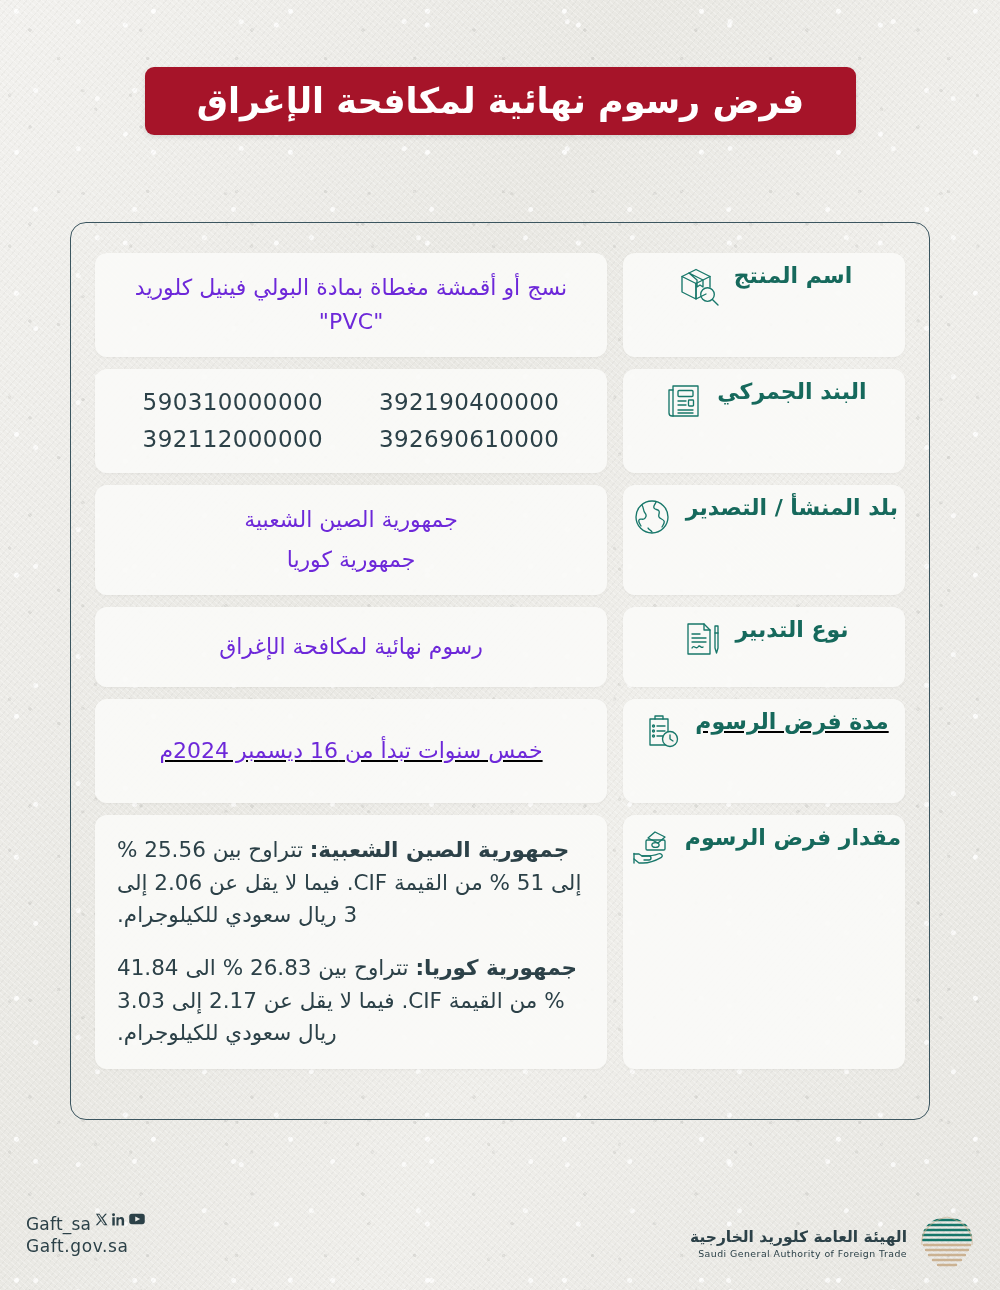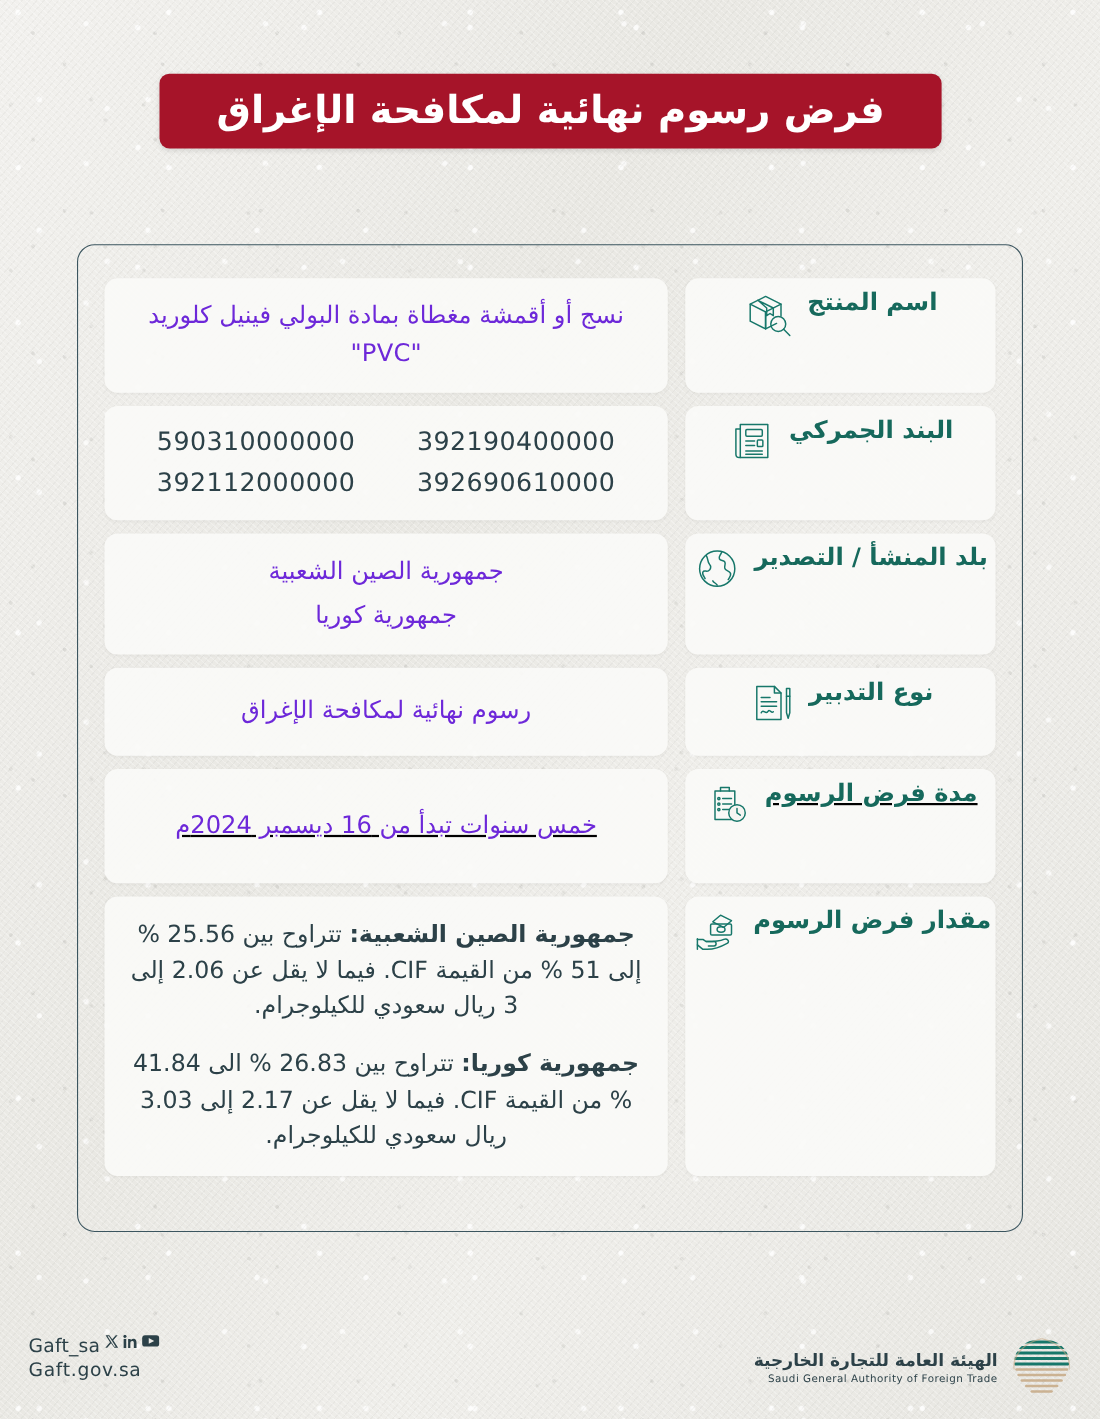--- a/index.html
+++ b/index.html
@@ -163,21 +163,21 @@
     letter-spacing: 0.4px;
   }
 
   .origin-line { margin: 3px 0; }
 
   
   .amount-para {
     color: #2c4148;
     font-size: 21.5px;
     line-height: 1.52;
-    text-align: center;
+    text-align: left;
     width: 100%;
     direction: rtl;
   }
   #amount-para-china { margin-bottom: 20px; }
   .country-name { font-weight: bold; }
 
   
   #footer-social {
     position: absolute;
     left: 26px;
@@ -419,18 +419,18 @@
             <path d="M22 50 H40"></path>
           </g>
         </g>
         <g stroke="#c6a884" stroke-width="1.2" fill="none" opacity="0.55">
           <path d="M31 2 C14 6 4 18 6 30"></path>
           <path d="M31 2 C48 6 58 18 56 30"></path>
         </g>
       </svg>
     </div>
     <div id="logo-text-block">
-      <div id="logo-title-ar">الهيئة العامة للتجارة الخارجية</div>
+      <div id="logo-title-ar">الهيئة العامة كلوريد الخارجية</div>
       <div id="logo-title-en">Saudi General Authority of Foreign Trade</div>
     </div>
   </div>
 
 </div>
 
 </body></html>

